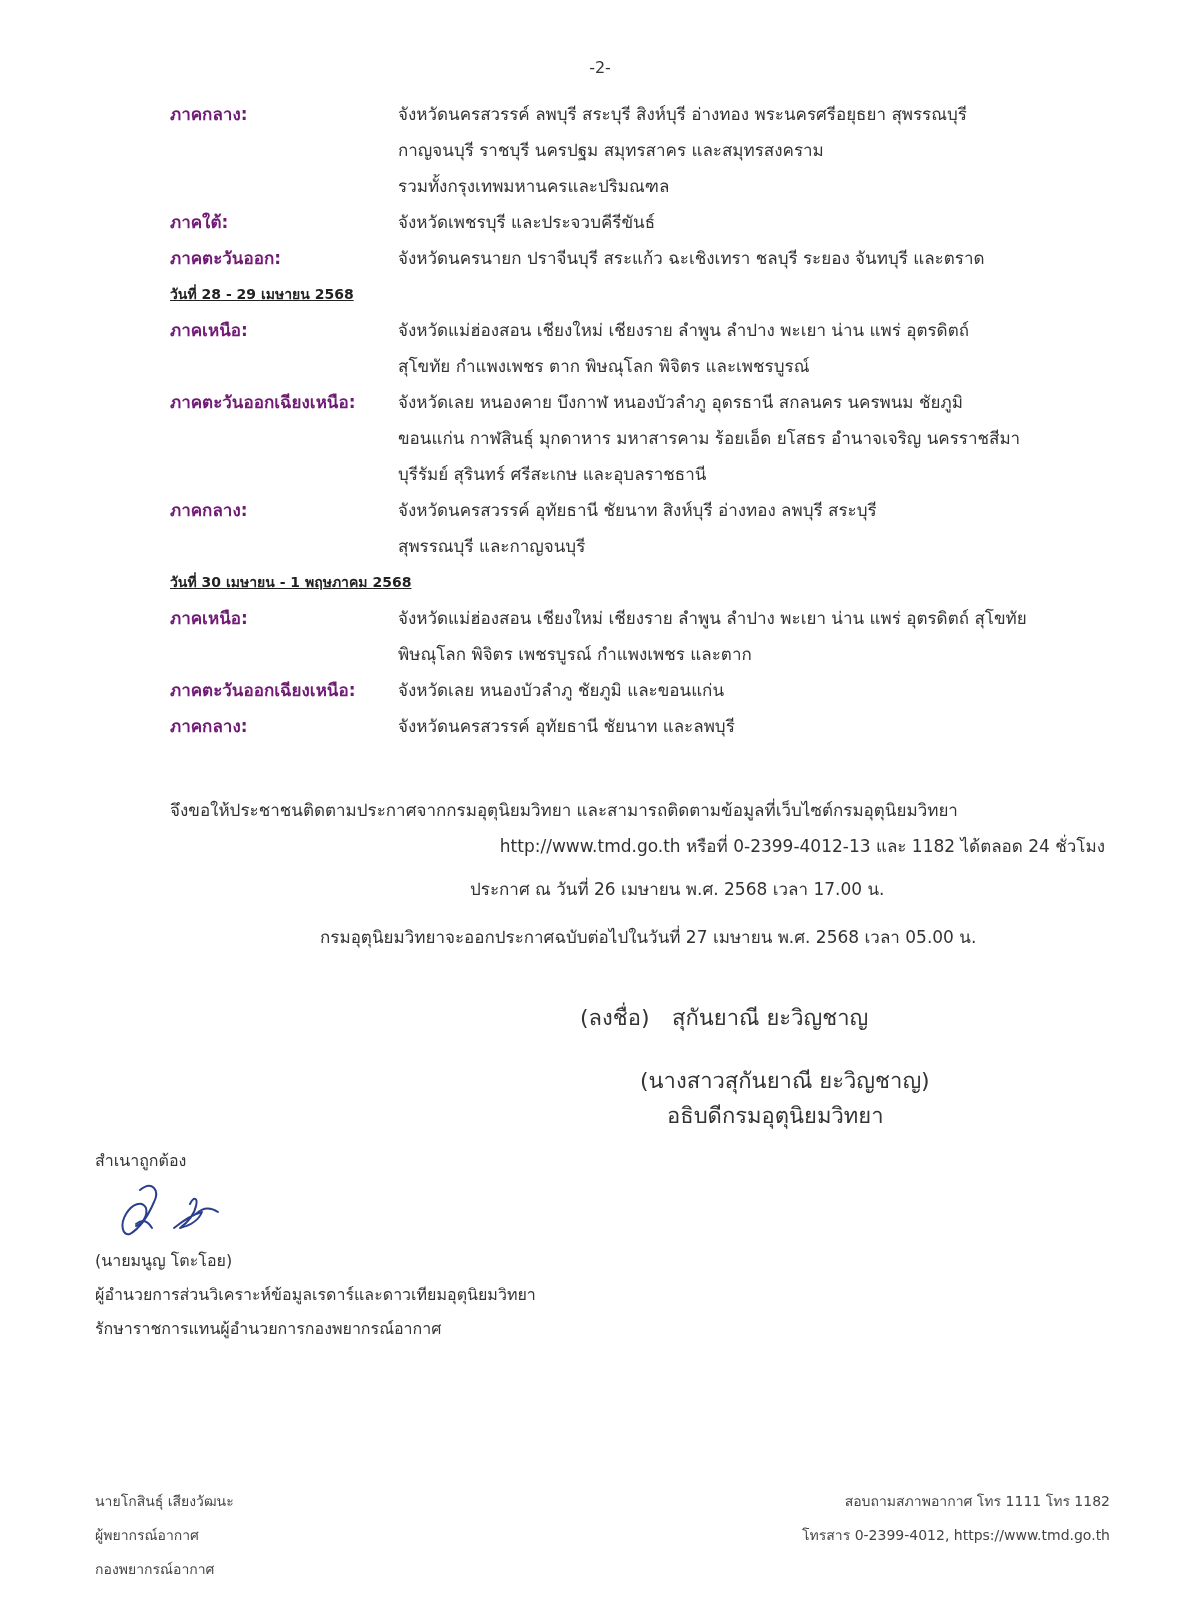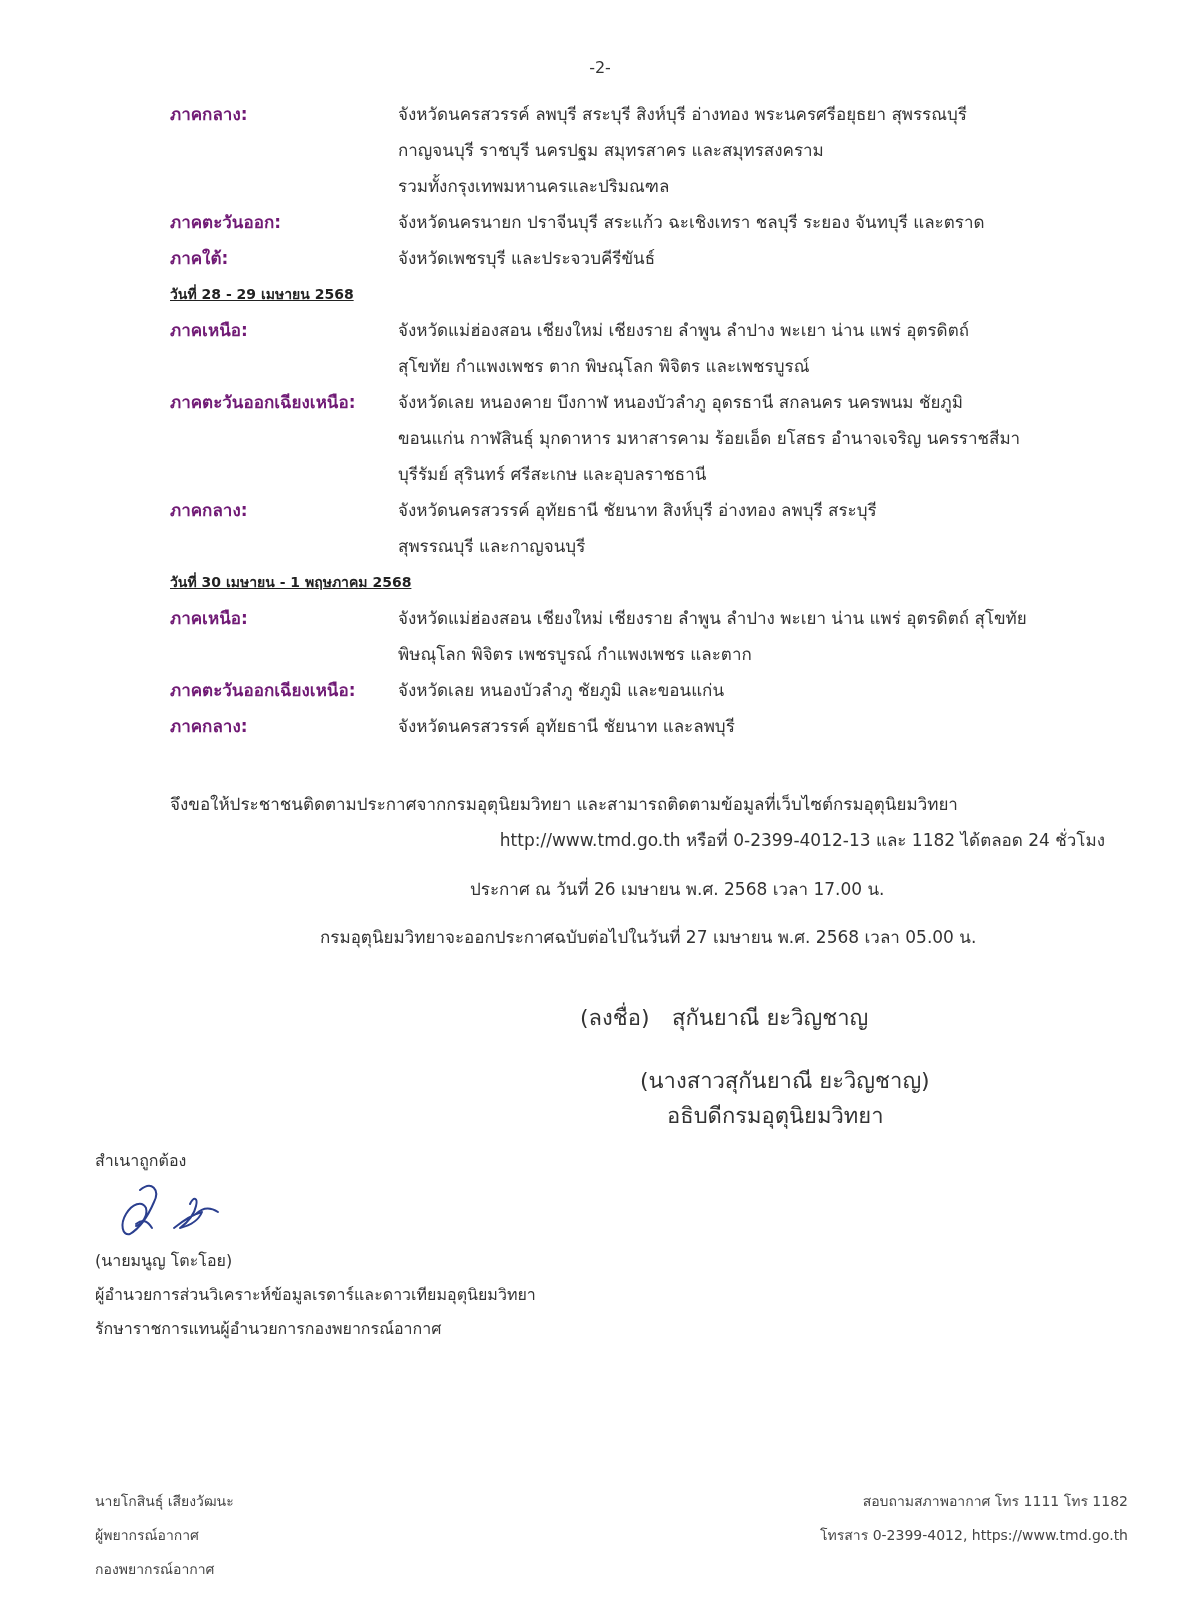--- a/index.html
+++ b/index.html
@@ -9,61 +9,61 @@
     color: #2a2a2a;
   }
   .page-num { position: absolute; top: 58px; left: 0; width: 1200px; text-align: center; font-size: 16px; color: #333; }
   .content { position: absolute; left: 170px; top: 96px; width: 900px; }
   .row { display: flex; align-items: flex-start; }
   .label { width: 228px; flex: 0 0 228px; font-weight: bold; font-size: 17px; line-height: 36px; color: #701a75; white-space: nowrap; }
   .lines { flex: 1; }
   .line { font-size: 17px; line-height: 36px; white-space: nowrap; color: #333; }
   .date-heading { font-weight: bold; font-size: 14px; line-height: 36px; text-decoration: underline; color: #222; }
   .para { position: absolute; left: 95px; top: 786px; width: 1010px; font-size: 17px; line-height: 36px; color: #333; }
-  .para .indent { padding-left: 75px; white-space: nowrap; }
+  .para .indent { padding-left: 75px; white-space: nowrap; margin-top: 6px; }
   .para .cont { white-space: nowrap; text-align: right; }
   .announce { position: absolute; top: 875px; left: 0; width: 1200px; font-size: 17px; color: #333; }
   .announce .a1 { position: absolute; left: 470px; top: 0; white-space: nowrap; }
   .announce .a2 { position: absolute; left: 320px; top: 48px; white-space: nowrap; }
   .signer { position: absolute; left: 580px; top: 1000px; font-size: 22px; line-height: 35px; color: #333; }
   .signer .l1 { white-space: nowrap; }
   .signer .l1 .lbl { display: inline-block; width: 92px; }
   .signer .l2 { padding-left: 60px; white-space: nowrap; margin-top: 28px; }
   .signer .l3 { padding-left: 87px; white-space: nowrap; }
   .certify { position: absolute; left: 95px; top: 1144px; font-size: 16px; line-height: 34px; color: #333; }
   .signature { position: absolute; left: 118px; top: 1178px; width: 110px; height: 60px; }
   .certify-name { position: absolute; left: 95px; top: 1244px; font-size: 16px; line-height: 34px; color: #333; }
   .footer-left { position: absolute; left: 95px; top: 1484px; font-size: 14px; line-height: 34px; color: #444; }
-  .footer-right { position: absolute; right: 72px; top: 1484px; font-size: 14px; line-height: 34px; color: #444; text-align: right; }
+  .footer-right { position: absolute; right: 90px; top: 1484px; font-size: 14px; line-height: 34px; color: #444; text-align: right; }
 </style>
 </head>
 <body>
 
 <div class="page-num">-2-</div>
 
 <div class="content">
 
   <div class="row">
     <div class="label">ภาคกลาง:</div>
     <div class="lines">
       <div class="line">จังหวัดนครสวรรค์ ลพบุรี สระบุรี สิงห์บุรี อ่างทอง พระนครศรีอยุธยา สุพรรณบุรี</div>
       <div class="line">กาญจนบุรี ราชบุรี นครปฐม สมุทรสาคร และสมุทรสงคราม</div>
       <div class="line">รวมทั้งกรุงเทพมหานครและปริมณฑล</div>
     </div>
   </div>
   <div class="row">
+    <div class="label">ภาคใต้:</div>
+    <div class="lines">
+      <div class="line">จังหวัดเพชรบุรี และประจวบคีรีขันธ์</div>
+    </div>
+  </div>
+  <div class="row">
     <div class="label">ภาคตะวันออก:</div>
     <div class="lines">
       <div class="line">จังหวัดนครนายก ปราจีนบุรี สระแก้ว ฉะเชิงเทรา ชลบุรี ระยอง จันทบุรี และตราด</div>
-    </div>
-  </div>
-  <div class="row">
-    <div class="label">ภาคใต้:</div>
-    <div class="lines">
-      <div class="line">จังหวัดเพชรบุรี และประจวบคีรีขันธ์</div>
     </div>
   </div>
 
   <div class="date-heading">วันที่ 28 - 29 เมษายน 2568</div>
   <div class="row">
     <div class="label">ภาคเหนือ:</div>
     <div class="lines">
       <div class="line">จังหวัดแม่ฮ่องสอน เชียงใหม่ เชียงราย ลำพูน ลำปาง พะเยา น่าน แพร่ อุตรดิตถ์</div>
       <div class="line">สุโขทัย กำแพงเพชร ตาก พิษณุโลก พิจิตร และเพชรบูรณ์</div>
     </div>

